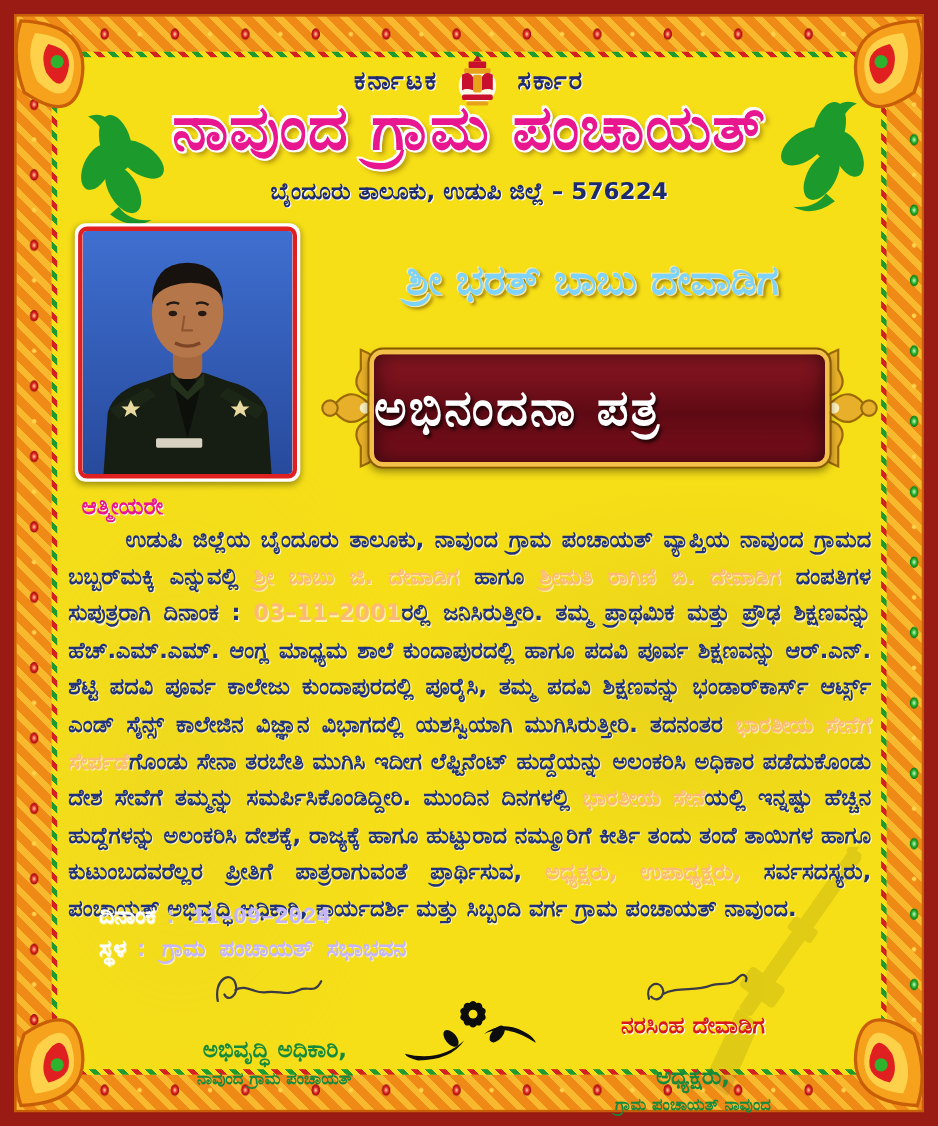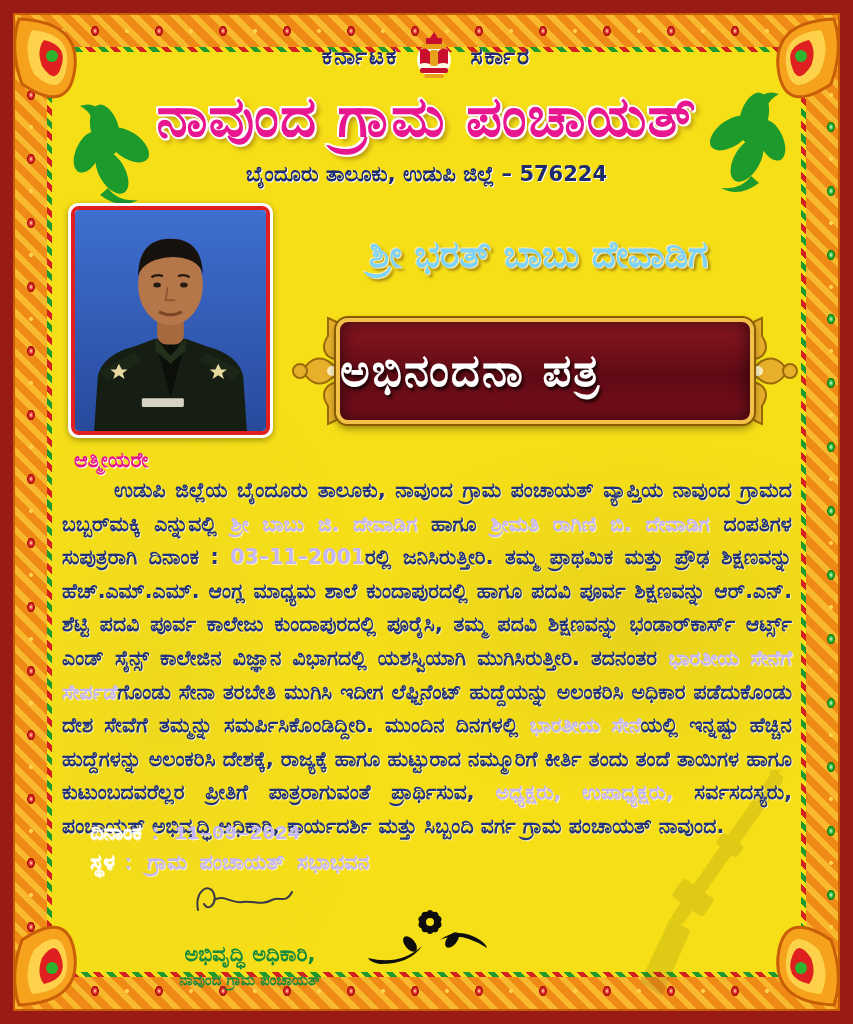--- a/index.html
+++ b/index.html
@@ -39,21 +39,21 @@
   .corner.tr{top:14px;right:14px;transform:scaleX(-1);}
   .corner.bl{bottom:14px;left:14px;transform:scaleY(-1);}
   .corner.br{bottom:14px;right:14px;transform:scale(-1,-1);}
   
   .flourish{position:absolute;width:110px;height:115px;}
   .flourish svg{width:100%;height:100%;}
   .flourish.left{top:100px;left:50px;transform:scaleX(-1);}
   .flourish.right{top:88px;right:44px;}
   
   .govt-line{
-    position:absolute;top:32px;left:0;right:0;
+    position:absolute;top:50px;left:0;right:0;
     display:flex;align-items:center;justify-content:center;gap:14px;
     color:#222a72;font-size:23px;font-weight:bold;letter-spacing:2px;
     text-shadow:1px 1px 0 #fff;
   }
   .emblem{width:44px;height:48px;}
   .main-title{
     position:absolute;top:84px;left:0;right:0;text-align:center;
     color:#e8178f;font-size:56px;font-weight:bold;letter-spacing:1px;
     text-shadow:-2px 0 #fff,2px 0 #fff,0 -2px #fff,0 2px #fff,-2px -2px #fff,2px 2px #fff,4px 4px 5px rgba(80,40,0,.45);
   }
@@ -101,21 +101,21 @@
   .salutation{
     position:absolute;top:448px;left:62px;
     color:#e8178f;font-size:21px;font-weight:bold;text-shadow:1px 1px 0 #fff;margin-left:12px;
   }
   .paragraph{
     position:absolute;top:474px;left:62px;width:730px;
     color:#21317a;font-size:20.5px;font-weight:bold;line-height:33.6px;
     text-align:justify;text-indent:52px;
     text-shadow:1px 1px 0 rgba(255,255,255,.65);
   }
-  .seg-navy{color:#21317a;} .seg-red{color:#c4b5fd;}
+  .seg-navy{color:#21317a;} .seg-red{color:#fdba74;}
   .meta-line{
     position:absolute;left:90px;font-size:21px;font-weight:bold;text-shadow:1px 1px 0 rgba(255,255,255,.65);
   }
   .meta-date{top:820px;} .meta-place{top:850px;}
   .meta-label{color:#ffffff;} .meta-value{color:#c4b5fd;font-family:Liberation Mono, monospace;}
   
   .sig-block{position:absolute;width:280px;text-align:center;}
   .sig-block.left{top:878px;left:110px;}
   .sig-block.right{top:878px;left:490px;}
   .sig-stroke{height:42px;}
@@ -325,14 +325,24 @@
         <ellipse cx="70" cy="22" rx="6" ry="12" transform="rotate(144 70 22)"></ellipse>
         <ellipse cx="70" cy="22" rx="6" ry="12" transform="rotate(216 70 22)"></ellipse>
         <ellipse cx="70" cy="22" rx="6" ry="12" transform="rotate(288 70 22)"></ellipse>
         <ellipse cx="92" cy="40" rx="5" ry="9" transform="rotate(40 92 40)"></ellipse>
         <ellipse cx="50" cy="44" rx="5" ry="9" transform="rotate(-40 50 44)"></ellipse>
         <circle cx="70" cy="22" r="4" fill="#f6df17"></circle>
       </g>
     </svg>
   </div>
 
+  <div class="sig-block right">
+    <div class="sig-stroke">
+      <svg viewBox="0 0 140 42">
+        <path d="M30,30 C26,18 38,12 42,20 C46,28 36,34 32,28 M42,26 C56,18 72,24 86,18 C96,14 104,20 112,10 C116,6 120,10 118,14" stroke="#3a3a46" stroke-width="2" fill="none" stroke-linecap="round"></path>
+      </svg>
+    </div>
+    <div class="sig-name">ನರಸಿಂಹ ದೇವಾಡಿಗ</div>
+    <div class="sig-title">ಅಧ್ಯಕ್ಷರು,</div>
+    <div class="sig-org">ಗ್ರಾಮ ಪಂಚಾಯತ್ ನಾವುಂದ</div>
+  </div>
 
 </div>
 
 </body></html>

